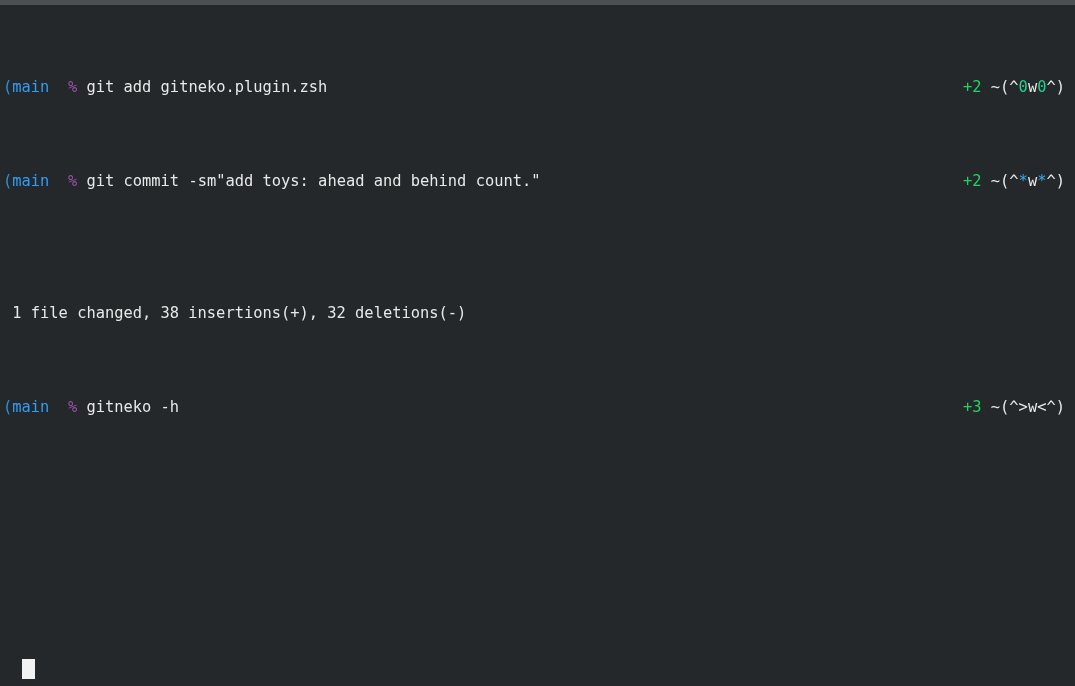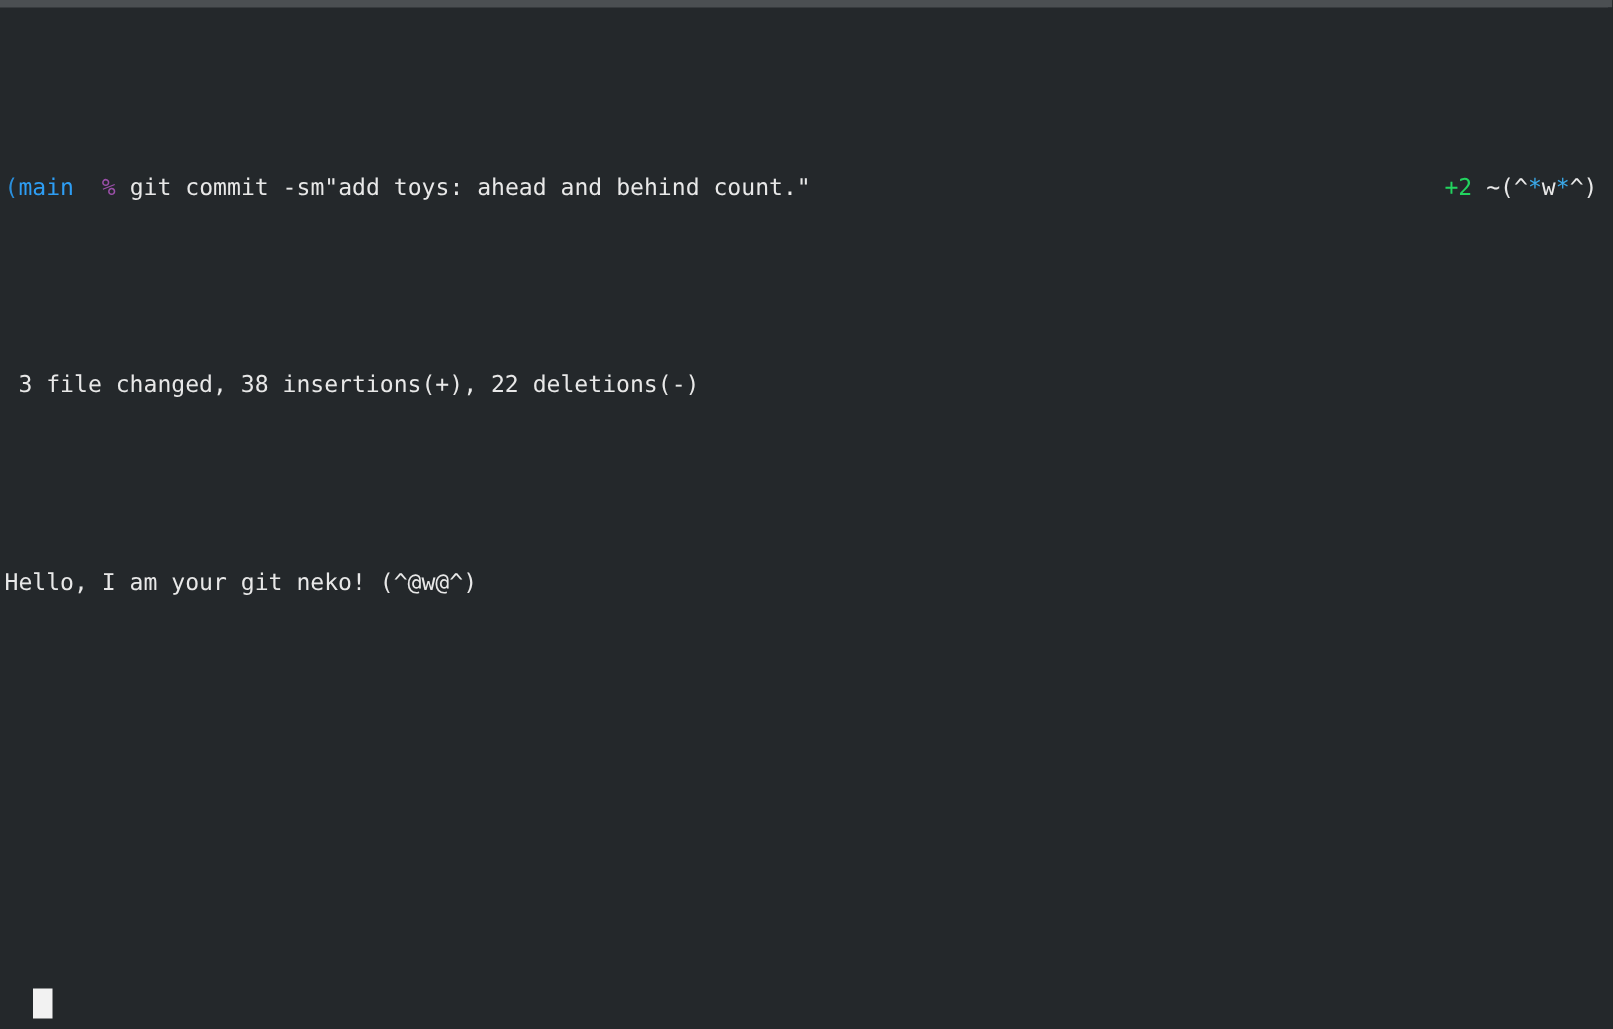--- a/index.html
+++ b/index.html
@@ -81,40 +81,45 @@
 <body>
 
 <div id="terminal">
 
   <div id="titlebar"></div>
   <div id="scroll-right-strip"></div>
 
   <div id="screen">
 
     
+    <div class="row">
+      <span class="left"><span class="c-blue-d">(</span><span class="c-blue">main</span><span class="c-default">  </span><span class="c-magenta">%</span><span class="c-default"> </span><span class="c-default">git add gitneko.plugin.zsh</span></span>
+      <span class="right"><span class="c-green">+2</span><span class="c-default"> </span><span class="c-default">~(^</span><span class="c-cyan">0</span><span class="c-default">w</span><span class="c-cyan">0</span><span class="c-default">^)</span></span>
+    </div>
 
     
     <div class="row">
       <span class="left"><span class="c-blue-d">(</span><span class="c-blue">main</span><span class="c-default">  </span><span class="c-magenta">%</span><span class="c-default"> </span><span class="c-default">git commit -sm"add toys: ahead and behind count."</span></span>
       <span class="right"><span class="c-green">+2</span><span class="c-default"> </span><span class="c-default">~(^</span><span class="c-skyblue">*</span><span class="c-default">w</span><span class="c-skyblue">*</span><span class="c-default">^)</span></span>
     </div>
 
     
 
     
     <div class="row">
-      <span class="left c-default"> 3 file changed, 38 insertions(+), 22 deletions(-)</span>
+      <span class="left c-default"> 1 file changed, 38 insertions(+), 32 deletions(-)</span>
     </div>
 
     
+    <div class="row">
+      <span class="left"><span class="c-blue-d">(</span><span class="c-blue">main</span><span class="c-default">  </span><span class="c-magenta">%</span><span class="c-default"> </span><span class="c-default">gitneko -h</span></span>
+      <span class="right"><span class="c-green">+3</span><span class="c-default"> </span><span class="c-default">~(^</span><span class="c-default">&gt;</span><span class="c-default">w</span><span class="c-default">&lt;</span><span class="c-default">^)</span></span>
+    </div>
 
     
-    <div class="row">
-      <span class="left c-default">Hello, I am your git neko! (^@w@^)</span>
-    </div>
 
     <div class="spacer"></div>
 
     
     
 
     
 
     
 

